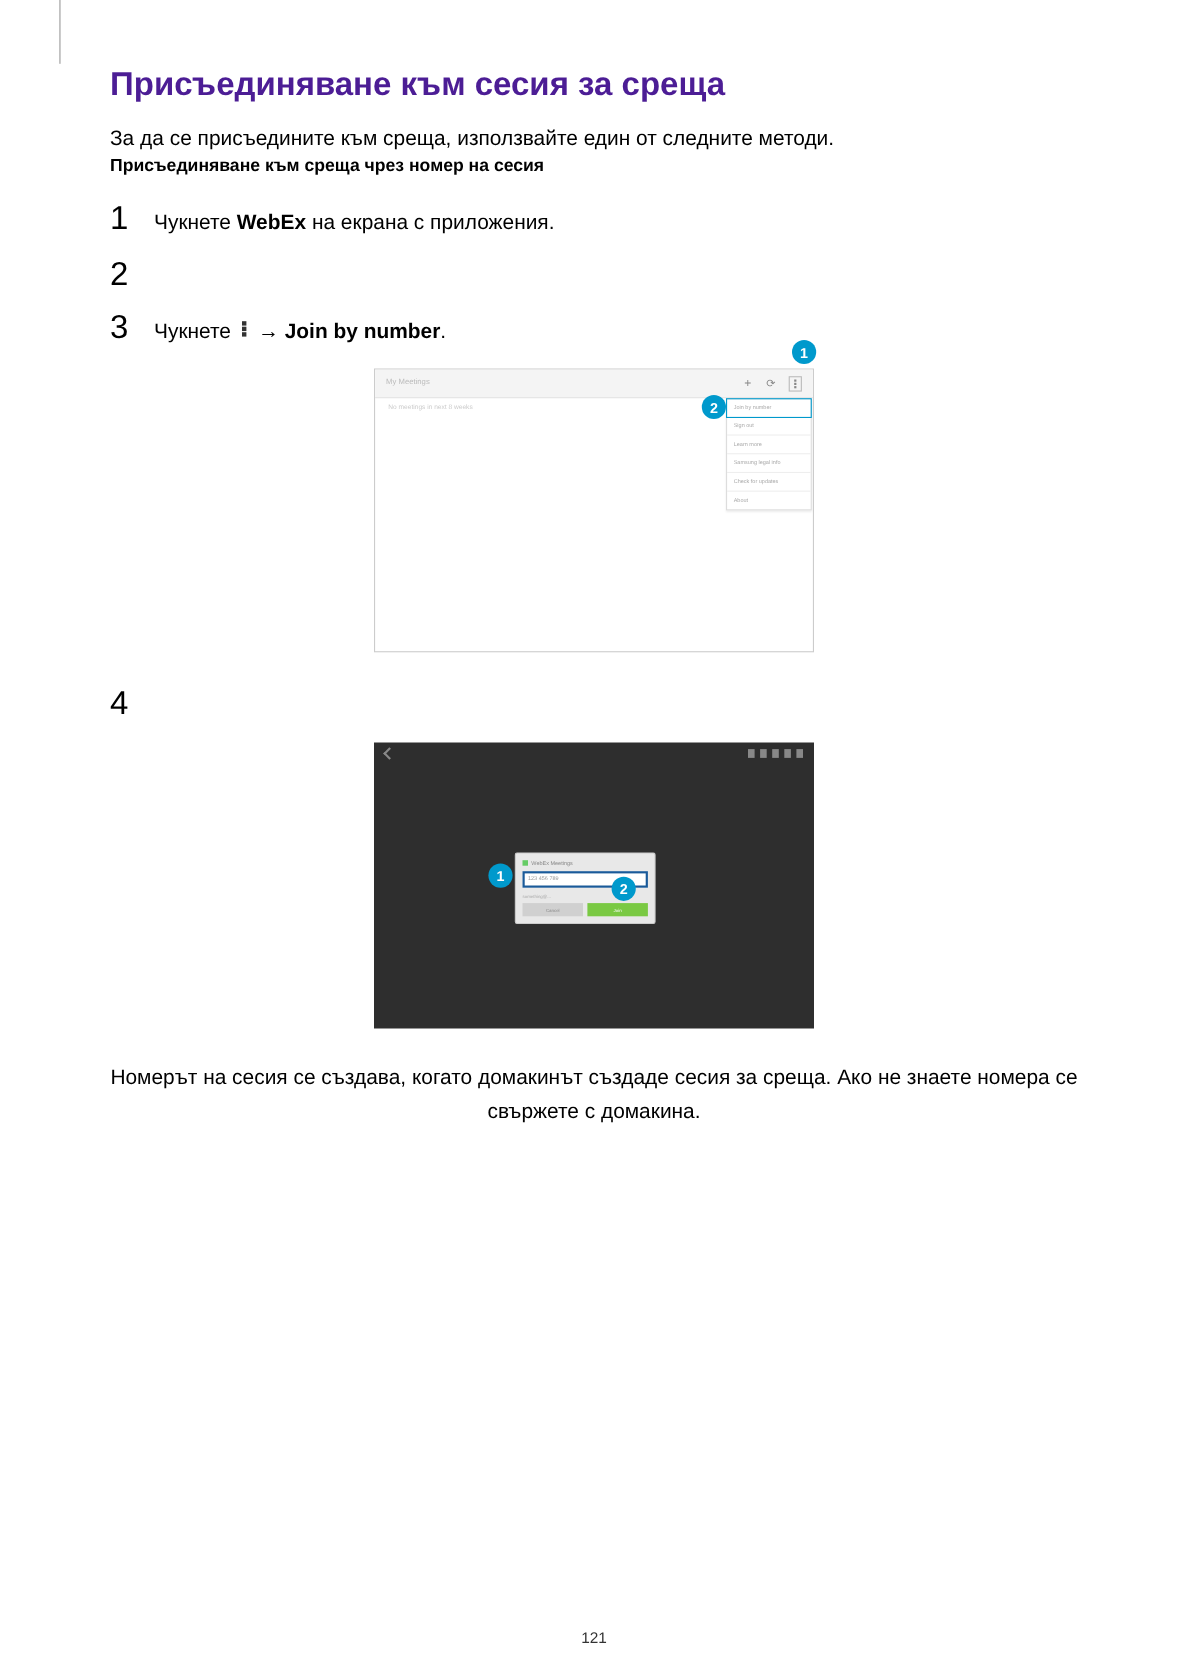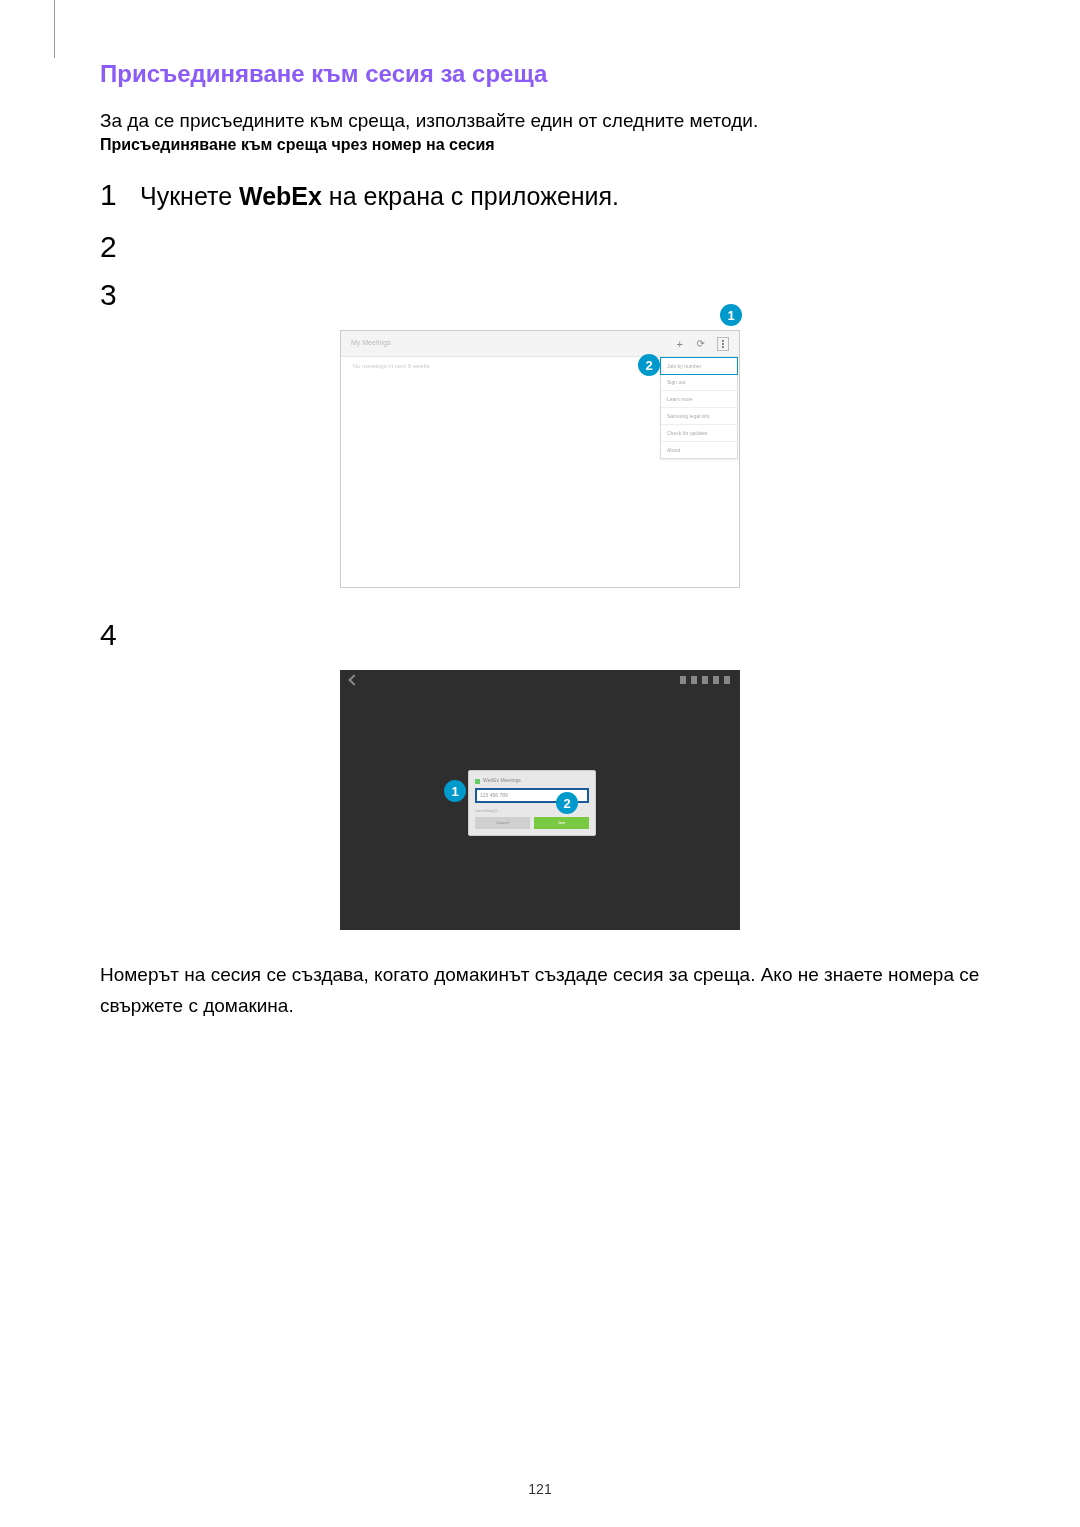--- a/index.html
+++ b/index.html
@@ -22,22 +22,22 @@
   .page {
     padding: 60px 100px 40px 100px;
   }
   .breadcrumb {
     color: #555;
     font-size: 22px;
     letter-spacing: 0.2px;
     margin-bottom: 48px;
   }
   h1.section-title {
-    color: #8b5cf6;
-    font-size: 24px;
+    color: #4c1d95;
+    font-size: 30px;
     font-weight: 700;
     margin-bottom: 18px;
   }
   .intro {
     font-size: 19px;
     line-height: 1.6;
   }
   h2.subsection-title {
     font-size: 16px;
     font-weight: 700;
@@ -50,21 +50,21 @@
     gap: 14px;
     margin-bottom: 14px;
   }
   .step-num {
     font-size: 30px;
     font-weight: 400;
     width: 26px;
     flex: 0 0 auto;
   }
   .step-body {
-    font-size: 25px;
+    font-size: 19px;
     line-height: 1.6;
   }
   .step-body b { font-weight: 700; }
   .inline-more-icon {
     display: inline-block;
     width: 14px;
     height: 18px;
     vertical-align: -2px;
     position: relative;
   }
@@ -257,20 +257,21 @@
     align-items: center;
     justify-content: center;
   }
   .shot2-dialog .dbtn.cancel { background: #d0d0d0; color: #888; }
   .shot2-dialog .dbtn.join { background: #7ac943; color: #fff; }
 
   .footer-note {
     font-size: 19px;
     line-height: 1.6;
     margin-top: 21px;
+    text-align: center;
   }
   .page-number {
     position: absolute;
     bottom: 30px;
     left: 0;
     right: 0;
     text-align: center;
     font-size: 14px;
     color: #333;
   }
@@ -295,20 +296,23 @@
         <span>Чукнете </span><b>WebEx</b><span> на екрана с приложения.</span>
       </div>
     </div>
 
     <div class="step">
       <div class="step-num">2</div>
     </div>
 
     <div class="step">
       <div class="step-num">3</div>
+      <div class="step-body">
+        <span>Чукнете </span><span class="inline-more-icon"><span></span><span></span><span></span></span><span> → </span><b>Join by number</b><span>.</span>
+      </div>
     </div>
   </div>
 
   <div class="shot1-wrap">
     <div class="callout" style="left: 380px; top: -26px;">1</div>
     <div class="callout" style="left: 298px; top: 24px;">2</div>
     <div class="shot1">
       <div class="shot1-topbar">
         <div class="title">My Meetings</div>
         <div class="icon plus">+</div>

